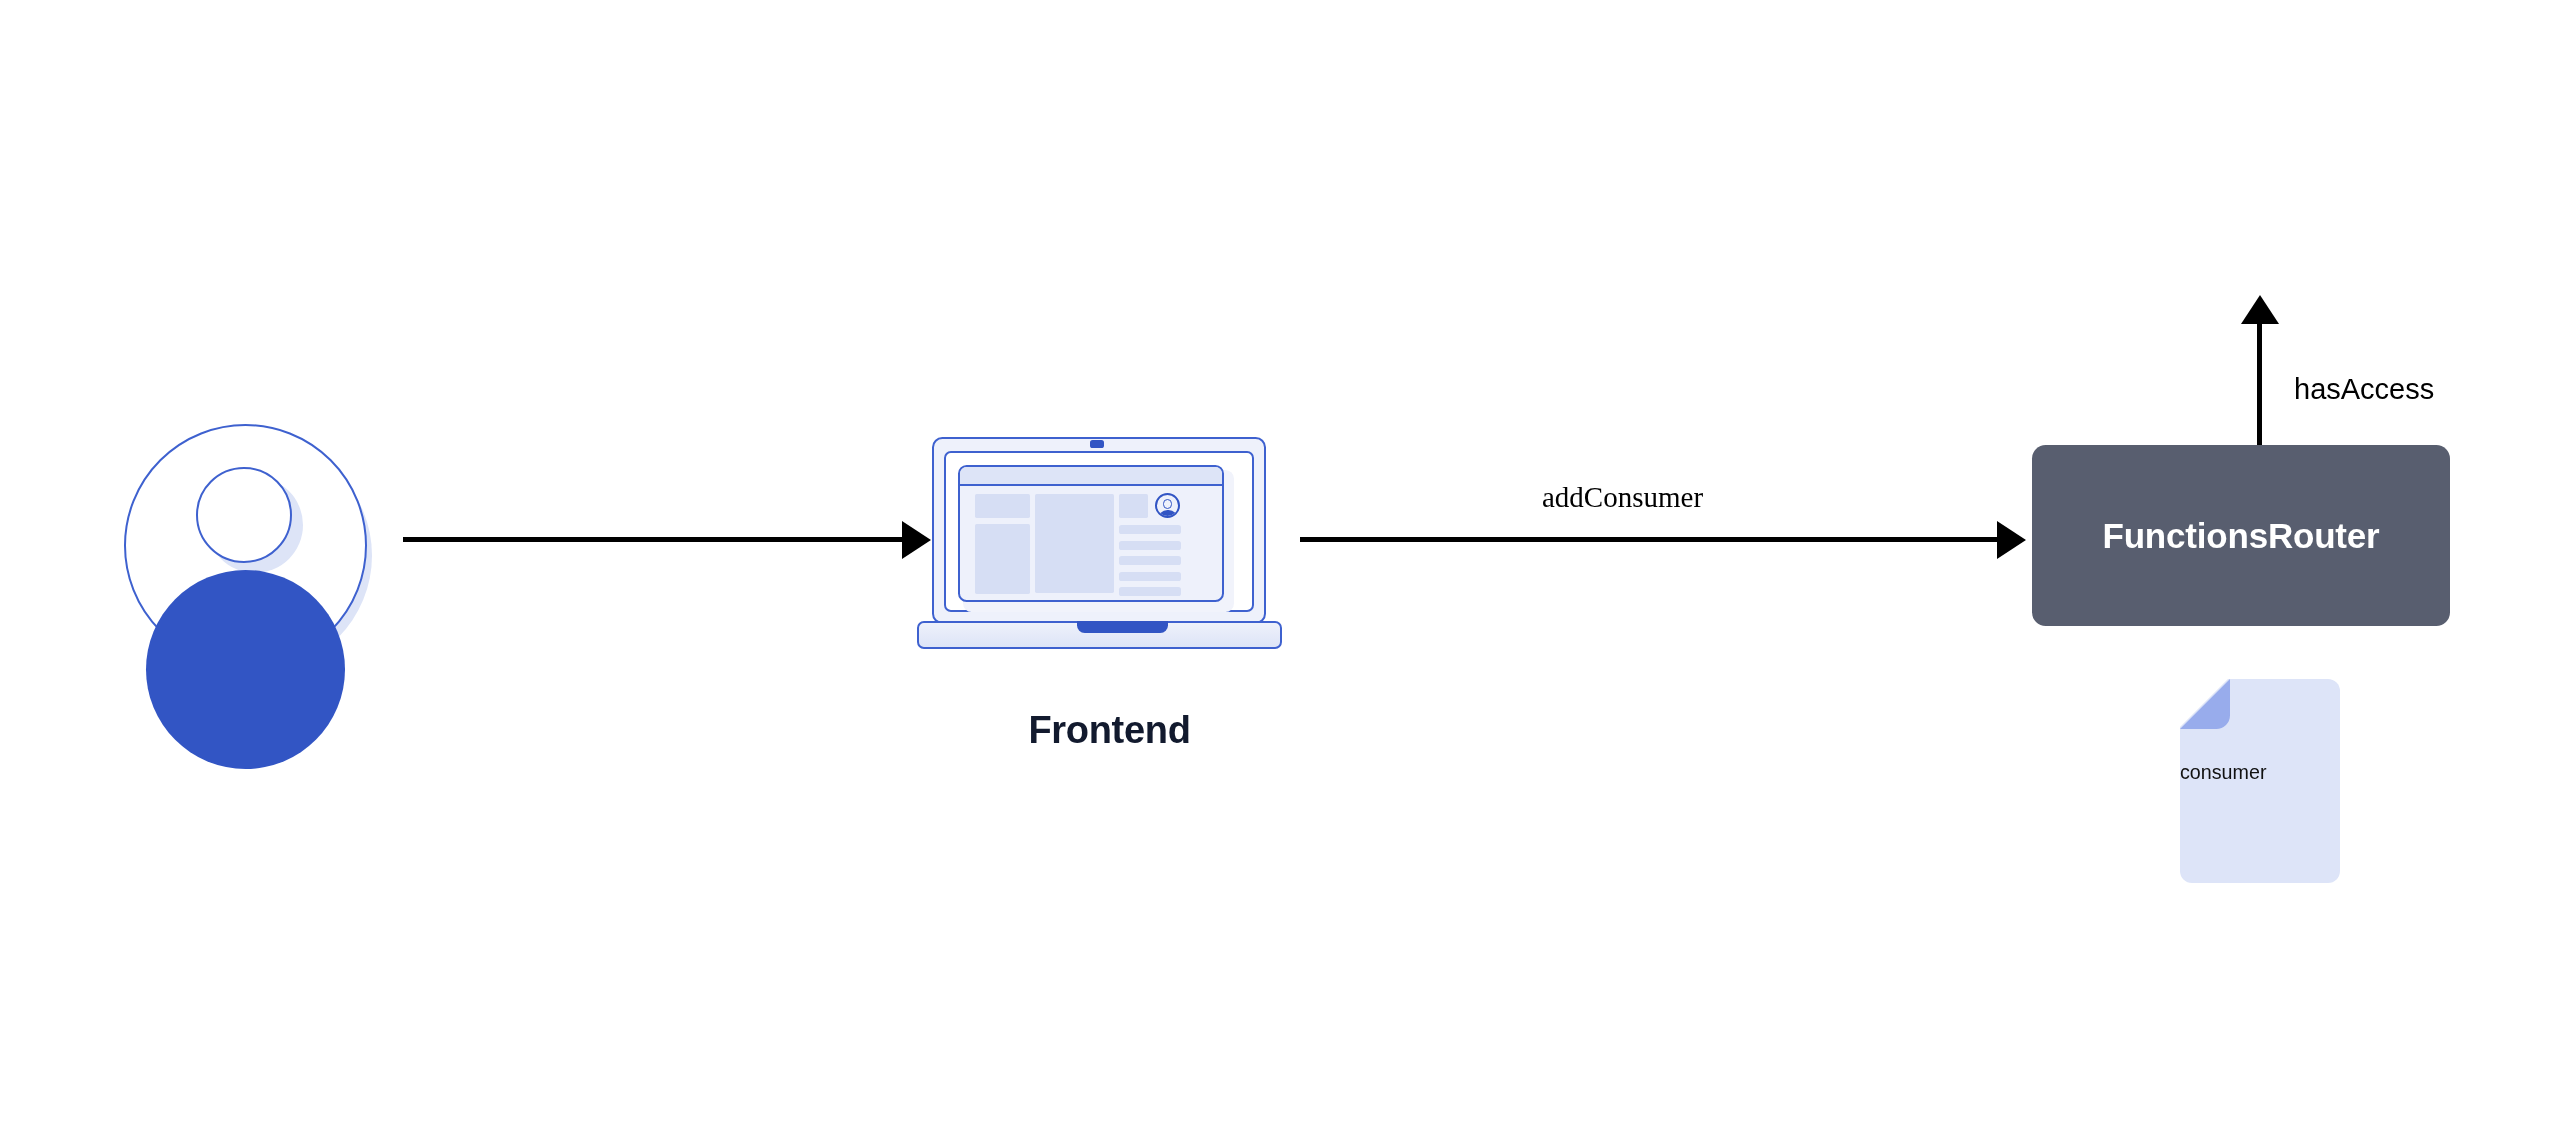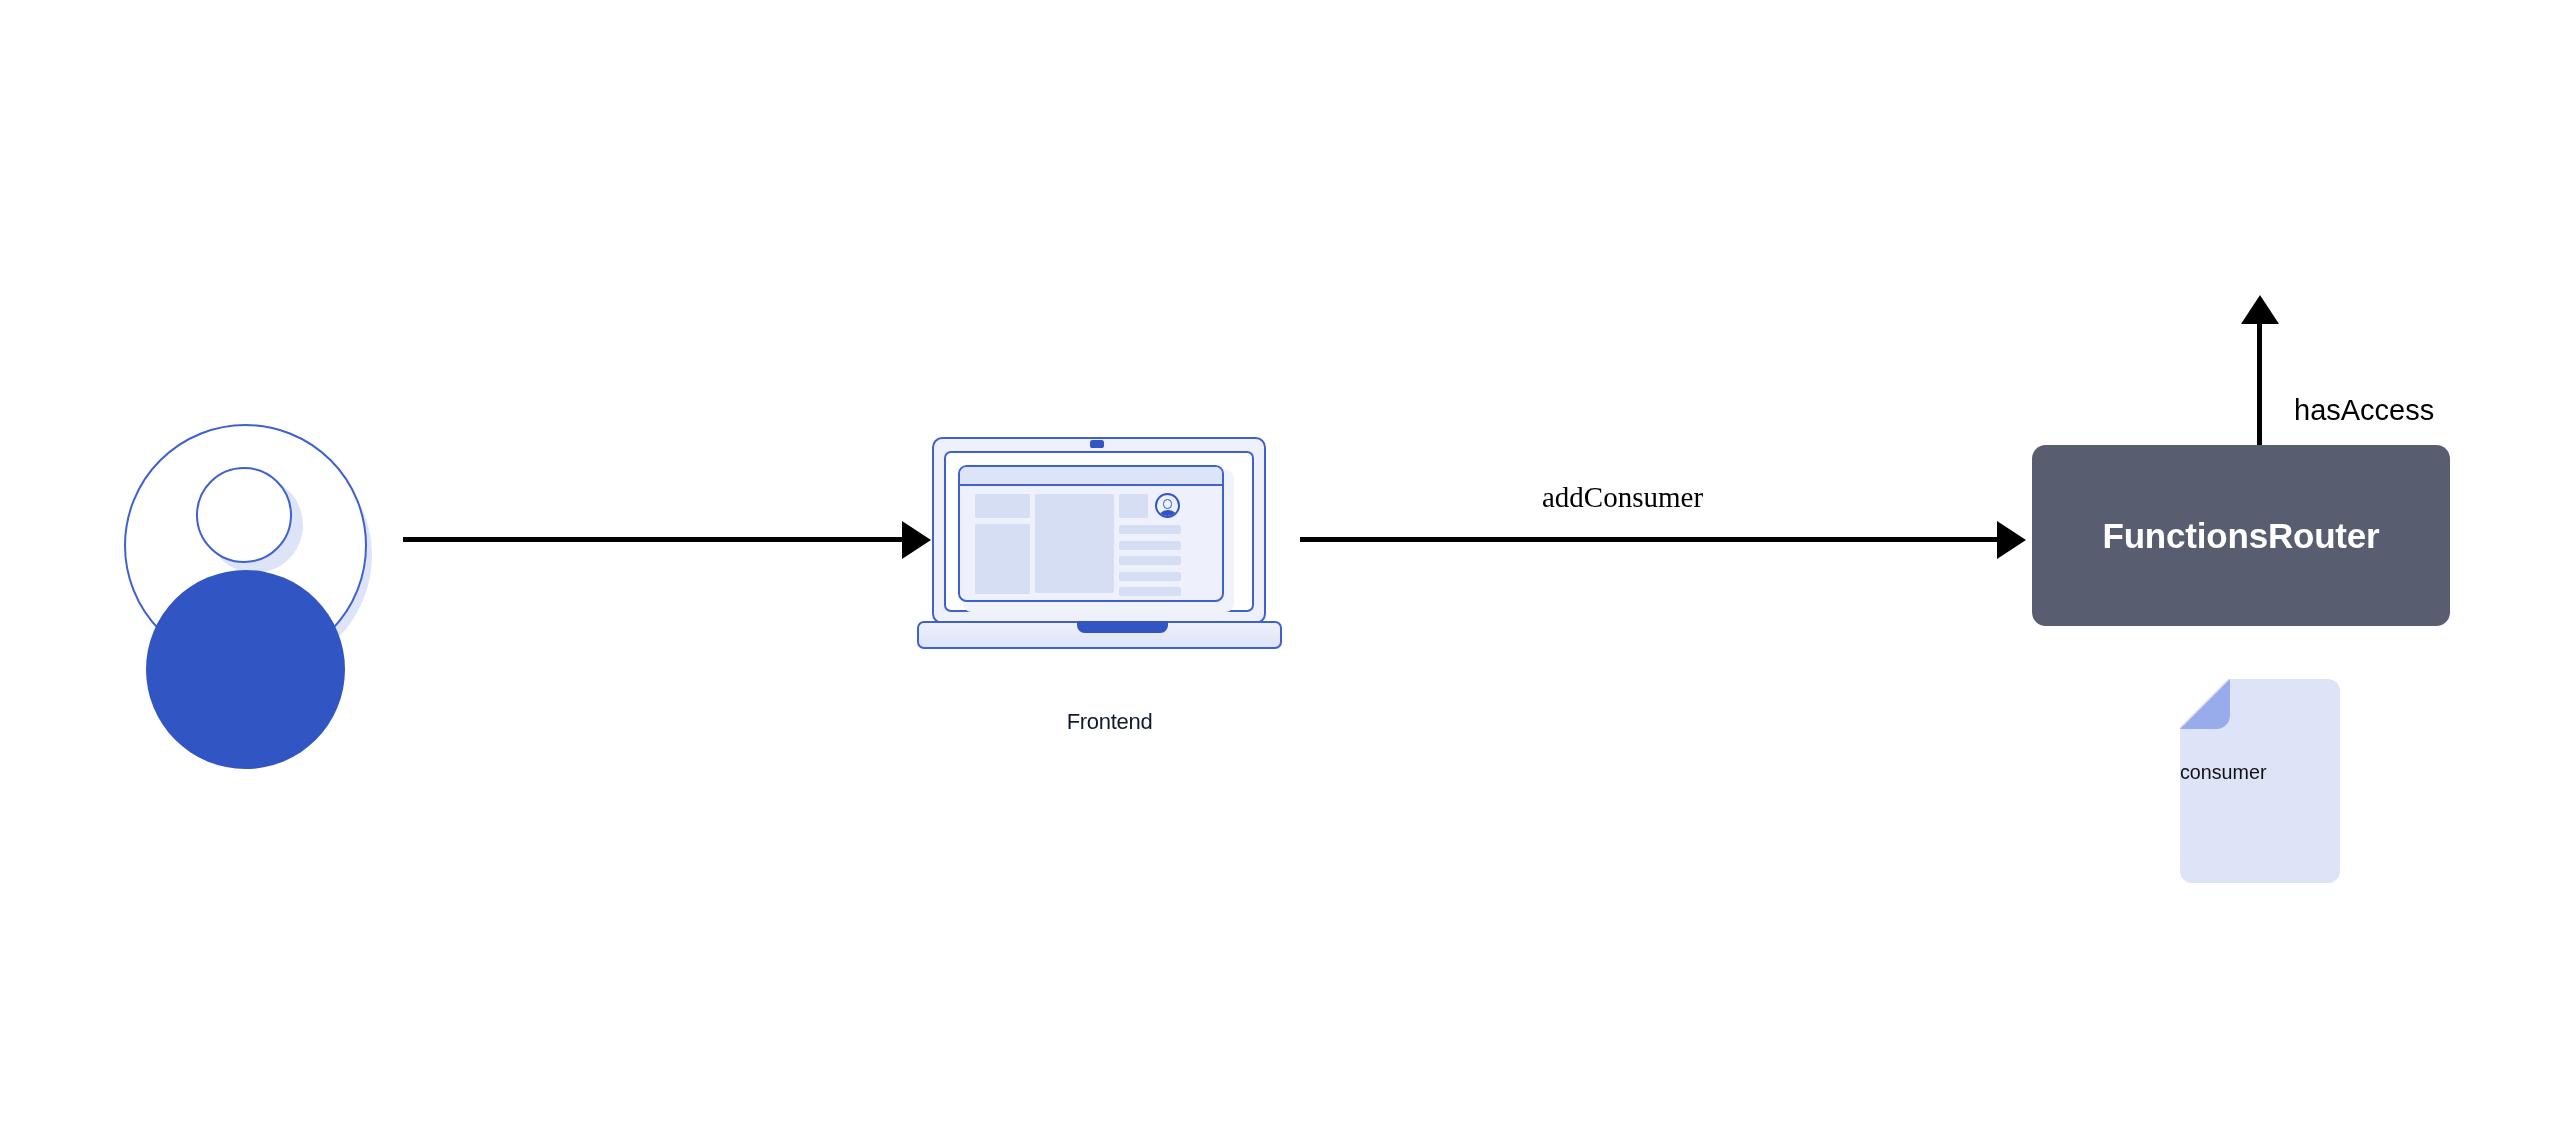--- a/index.html
+++ b/index.html
@@ -8,23 +8,23 @@
     background:#ffffff;
     font-family:"Liberation Sans", sans-serif;
     overflow:hidden;
   }
   #stage{position:relative;width:2576px;height:1140px;background:#ffffff;}
 
   
   .node-label{
     position:absolute;
     text-align:center;
-    font-weight:normal;
+    font-weight:bold;
     color:#121a2e;
-    font-size:22px;
+    font-size:38px;
     letter-spacing:-0.3px;
     white-space:nowrap;
   }
 
   
   #eoa-icon{position:absolute;left:124px;top:424px;width:248px;height:248px;}
   #eoa-shadow{
     position:absolute;left:15.4px;top:15.4px;width:233px;height:233px;
     border-radius:50%;background:#dde4f7;
   }
@@ -205,21 +205,21 @@
   <div>
     <div class="arrow-line-h" style="left:1300px;top:537px;width:698px;"></div>
     <div class="arrow-head-r" style="left:1997px;top:521px;"></div>
     <div class="edge-label" style="left:1542px;top:481px;font-family:Liberation Serif, serif;">addConsumer</div>
   </div>
 
 
   <div>
     <div class="arrow-line-v" style="left:2257px;top:320px;height:129px;"></div>
     <div class="arrow-head-u" style="left:2241px;top:295px;"></div>
-    <div class="edge-label" style="left:2294px;top:394px;">hasAccess</div>
+    <div class="edge-label" style="left:2294px;top:373px;">hasAccess</div>
   </div>
 
   <div class="contract-box" style="left:2032px;top:445px;width:418px;height:181px;">
     <span>FunctionsRouter</span>
   </div>
 
   <div id="consumer-doc">
     <div id="doc-body"></div>
     <div id="doc-fold"></div>
     <div id="doc-text">consumer</div>

